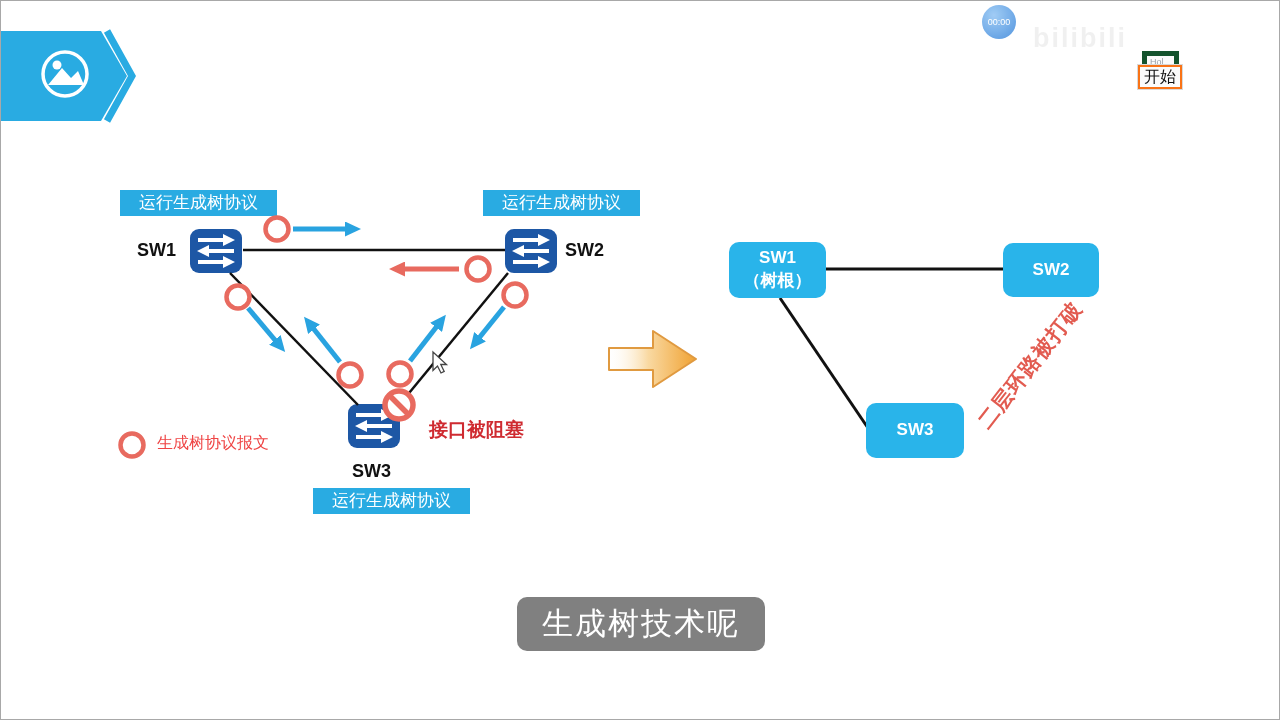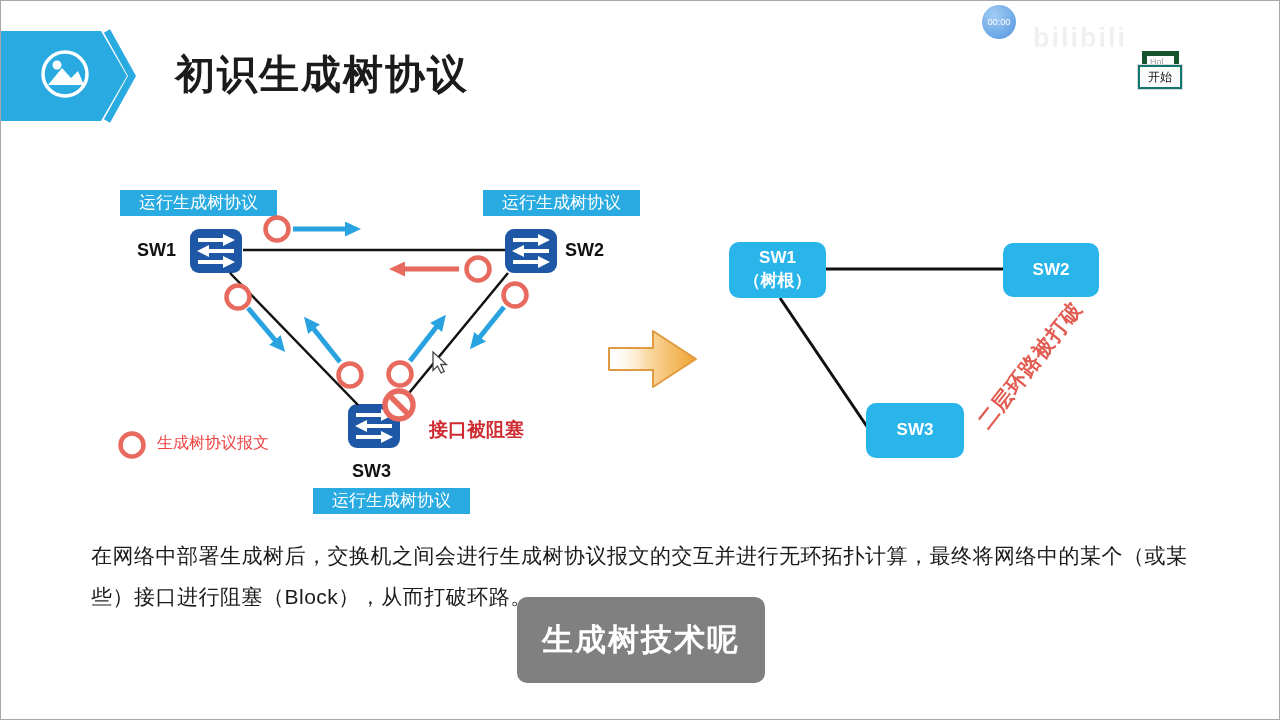--- a/index.html
+++ b/index.html
@@ -38,23 +38,23 @@
     font-size:21px;font-weight:bold;color:#E25B50;white-space:nowrap;
     transform:rotate(-52deg);letter-spacing:1px;
   }
 
   
   .para{left:90px;top:534px;width:1110px;font-size:21px;color:#1a1a1a;
     line-height:41px;letter-spacing:0.5px;}
 
   
   .caption{
-    left:516px;top:596px;height:54px;min-width:220px;padding:16px 14px;
+    left:516px;top:596px;height:54px;min-width:220px;padding:0 14px;
     background:rgba(123,123,123,0.96);border-radius:10px;color:#fff;
-    font-size:31px;font-weight:bold;letter-spacing:2px;
+    font-size:31px;font-weight:normal;letter-spacing:2px;
     display:flex;align-items:center;justify-content:center;
   }
 
   
   .timer{
     left:981px;top:4px;width:34px;height:34px;border-radius:50%;
     background:radial-gradient(circle at 35% 30%, #9ccaf5, #4a90dd);
     color:#fff;font-size:9px;display:flex;align-items:center;
     justify-content:center;opacity:0.95;
   }
@@ -62,42 +62,41 @@
   
   .watermark{
     left:1032px;top:22px;font-size:27px;font-weight:bold;color:#777;
     opacity:0.10;letter-spacing:2px;white-space:nowrap;
   }
 
   .tooltip{left:1141px;top:50px;font-size:9px;color:#9aa0a8;
     background:#fbfbfb;border:5px solid #14532d;padding:0 3px;line-height:12px;}
   .startbtn{
     left:1137px;top:64px;width:44px;height:24px;background:#fbfbfb;
-    border:2px solid #0f766e;box-shadow:0 0 0 1px #d9d9d9;
-    font-size:12px;color:#111;display:flex;align-items:center;
+    border:2px solid #f97316;box-shadow:0 0 0 1px #d9d9d9;
+    font-size:16px;color:#111;display:flex;align-items:center;
     justify-content:center;cursor:pointer;box-sizing:border-box;
-    font-family:inherit;padding:8px;
+    font-family:inherit;padding:0;
   }
   svg{display:block;}
 </style>
 </head>
 <body>
 
 <div class="stage">
 
   <svg class="abs" style="left:0;top:28px" width="150" height="95" viewBox="0 0 150 95">
     <polygon points="0,2 100,2 126,47 100,92 0,92" fill="#29ABE2"></polygon>
     <path d="M106,2 L131,47 L106,92" fill="none" stroke="#29ABE2" stroke-width="7"></path>
     <g>
       <circle cx="64" cy="45" r="22" fill="none" stroke="#fff" stroke-width="3.5"></circle>
       <circle cx="56" cy="36" r="4.5" fill="#fff"></circle>
       <polygon points="47,56 61,39 70,49 77,42 83,56" fill="#fff"></polygon>
     </g>
   </svg>
-  <div class="abs title">初识生成树协议</div>
 
   <div class="abs timer">
     <span>00:00</span>
   </div>
   <div class="abs watermark">bilibili</div>
   <div class="abs tooltip">Hol...</div>
   <button class="abs startbtn">开始</button>
 
   <div class="abs tag" style="left:119px;top:189px">运行生成树协议</div>
   <div class="abs tag" style="left:482px;top:189px">运行生成树协议</div>
@@ -191,20 +190,16 @@
     <span>（树根）</span>
   </div>
   <div class="abs node" style="left:1002px;top:242px;width:96px;height:54px">
     <span>SW2</span>
   </div>
   <div class="abs node" style="left:865px;top:402px;width:98px;height:55px">
     <span>SW3</span>
   </div>
   <div class="abs loop-broken" style="left:952px;top:350px">二层环路被打破</div>
 
-  <div class="abs para">
-    <div>在网络中部署生成树后，交换机之间会进行生成树协议报文的交互并进行无环拓扑计算，最终将网络中的某个（或某</div>
-    <div>些）接口进行阻塞（Block），从而打破环路。</div>
-  </div>
 
   <div class="abs caption">生成树技术呢</div>
 
 </div>
 
 </body></html>

